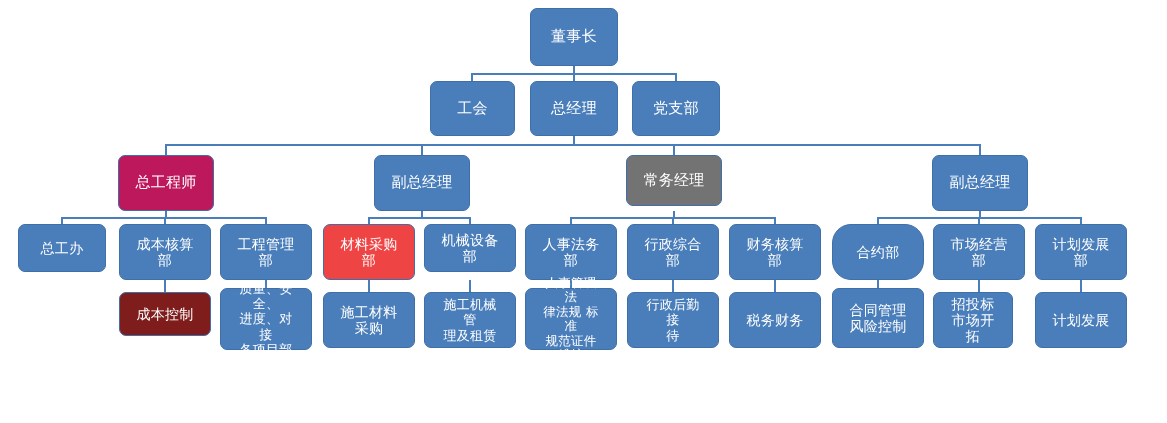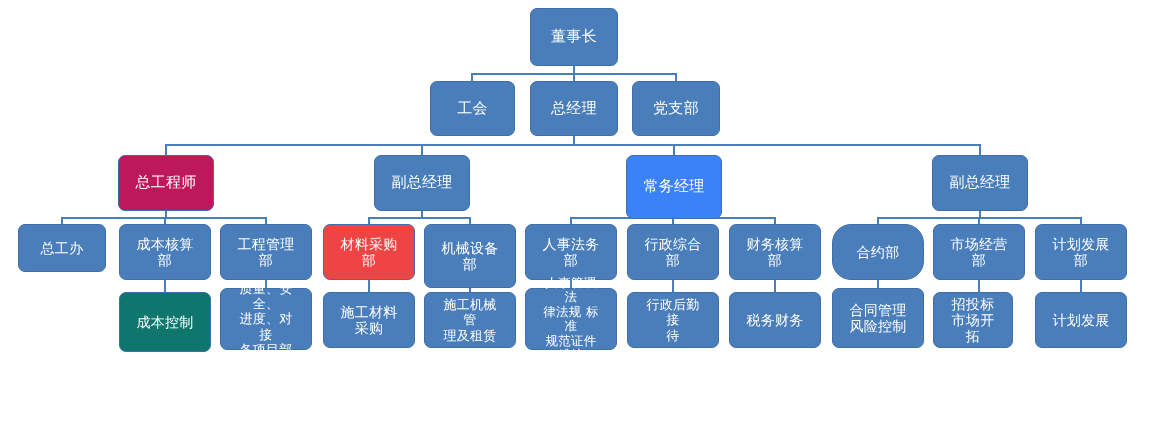--- a/index.html
+++ b/index.html
@@ -104,60 +104,60 @@
     </div>
     <div class="node s15" style="left: 632px; top: 81px; width: 88px; height: 55px; background: rgb(74, 126, 187); color: rgb(255, 255, 255);">
       <span class="label">党支部</span>
     </div>
     <div class="node s15" style="left: 118px; top: 155px; width: 96px; height: 56px; background: #be185d; color: rgb(255, 255, 255);">
       <span class="label">总工程师</span>
     </div>
     <div class="node s15" style="left: 374px; top: 155px; width: 96px; height: 56px; background: rgb(74, 126, 187); color: rgb(255, 255, 255);">
       <span class="label">副总经理</span>
     </div>
-    <div class="node s15" style="left: 626px; top: 155px; width: 96px; height: 64px; background: #3b82f6; color: rgb(255, 255, 255); justify-content: flex-end;">
+    <div class="node s15" style="left: 626px; top: 155px; width: 96px; height: 51px; background: #737373; color: rgb(255, 255, 255); justify-content: flex-end;">
       <span class="label">常务经理</span>
     </div>
     <div class="node s15" style="left: 932px; top: 155px; width: 96px; height: 56px; background: rgb(74, 126, 187); color: rgb(255, 255, 255);">
       <span class="label">副总经理</span>
     </div>
     <div class="node s14" style="left: 18px; top: 224px; width: 88px; height: 48px; background: rgb(74, 126, 187); color: rgb(255, 255, 255);">
       <span class="label">总工办</span>
     </div>
     <div class="node s14" style="left: 220px; top: 224px; width: 92px; height: 56px; background: rgb(74, 126, 187); color: rgb(255, 255, 255);">
       <span class="label">工程管理部</span>
     </div>
     <div class="node s14" style="left: 119px; top: 224px; width: 92px; height: 56px; background: rgb(74, 126, 187); color: rgb(255, 255, 255);">
       <span class="label">成本核算部</span>
     </div>
     <div class="node s14" style="left: 323px; top: 224px; width: 92px; height: 56px; background: #ef4444; color: rgb(255, 255, 255);">
       <span class="label">材料采购部</span>
     </div>
-    <div class="node s14" style="left: 424px; top: 224px; width: 92px; height: 64px; background: rgb(74, 126, 187); color: rgb(255, 255, 255);">
+    <div class="node s14" style="left: 424px; top: 224px; width: 92px; height: 48px; background: rgb(74, 126, 187); color: rgb(255, 255, 255);">
       <span class="label">机械设备部</span>
     </div>
     <div class="node s14" style="left: 627px; top: 224px; width: 92px; height: 56px; background: rgb(74, 126, 187); color: rgb(255, 255, 255);">
       <span class="label">行政综合部</span>
     </div>
     <div class="node s14" style="left: 525px; top: 224px; width: 92px; height: 56px; background: rgb(74, 126, 187); color: rgb(255, 255, 255);">
       <span class="label">人事法务部</span>
     </div>
     <div class="node s14" style="left: 729px; top: 224px; width: 92px; height: 56px; background: rgb(74, 126, 187); color: rgb(255, 255, 255);">
       <span class="label">财务核算部</span>
     </div>
     <div class="node s14" style="left: 832px; top: 224px; width: 92px; height: 56px; background: rgb(74, 126, 187); color: rgb(255, 255, 255); border-radius: 19px;">
       <span class="label">合约部</span>
     </div>
     <div class="node s14" style="left: 933px; top: 224px; width: 92px; height: 56px; background: rgb(74, 126, 187); color: rgb(255, 255, 255);">
       <span class="label">市场经营部</span>
     </div>
     <div class="node s14" style="left: 1035px; top: 224px; width: 92px; height: 56px; background: rgb(74, 126, 187); color: rgb(255, 255, 255);">
       <span class="label">计划发展部</span>
     </div>
-    <div class="node s14" style="left: 119px; top: 292px; width: 92px; height: 60px; background: #0f766e; color: rgb(255, 255, 255);">
+    <div class="node s14" style="left: 119px; top: 292px; width: 92px; height: 44px; background: #7f1d1d; color: rgb(255, 255, 255);">
       <span class="label">成本控制</span>
     </div>
     <div class="node s13" style="left: 220px; top: 288px; width: 92px; height: 62px; background: rgb(74, 126, 187); color: rgb(255, 255, 255);">
       <span class="label">质量、安全、
 进度、对接
 各项目部</span>
     </div>
     <div class="node s14" style="left: 323px; top: 292px; width: 92px; height: 56px; background: rgb(74, 126, 187); color: rgb(255, 255, 255);">
       <span class="label">施工材料
 采购</span>

